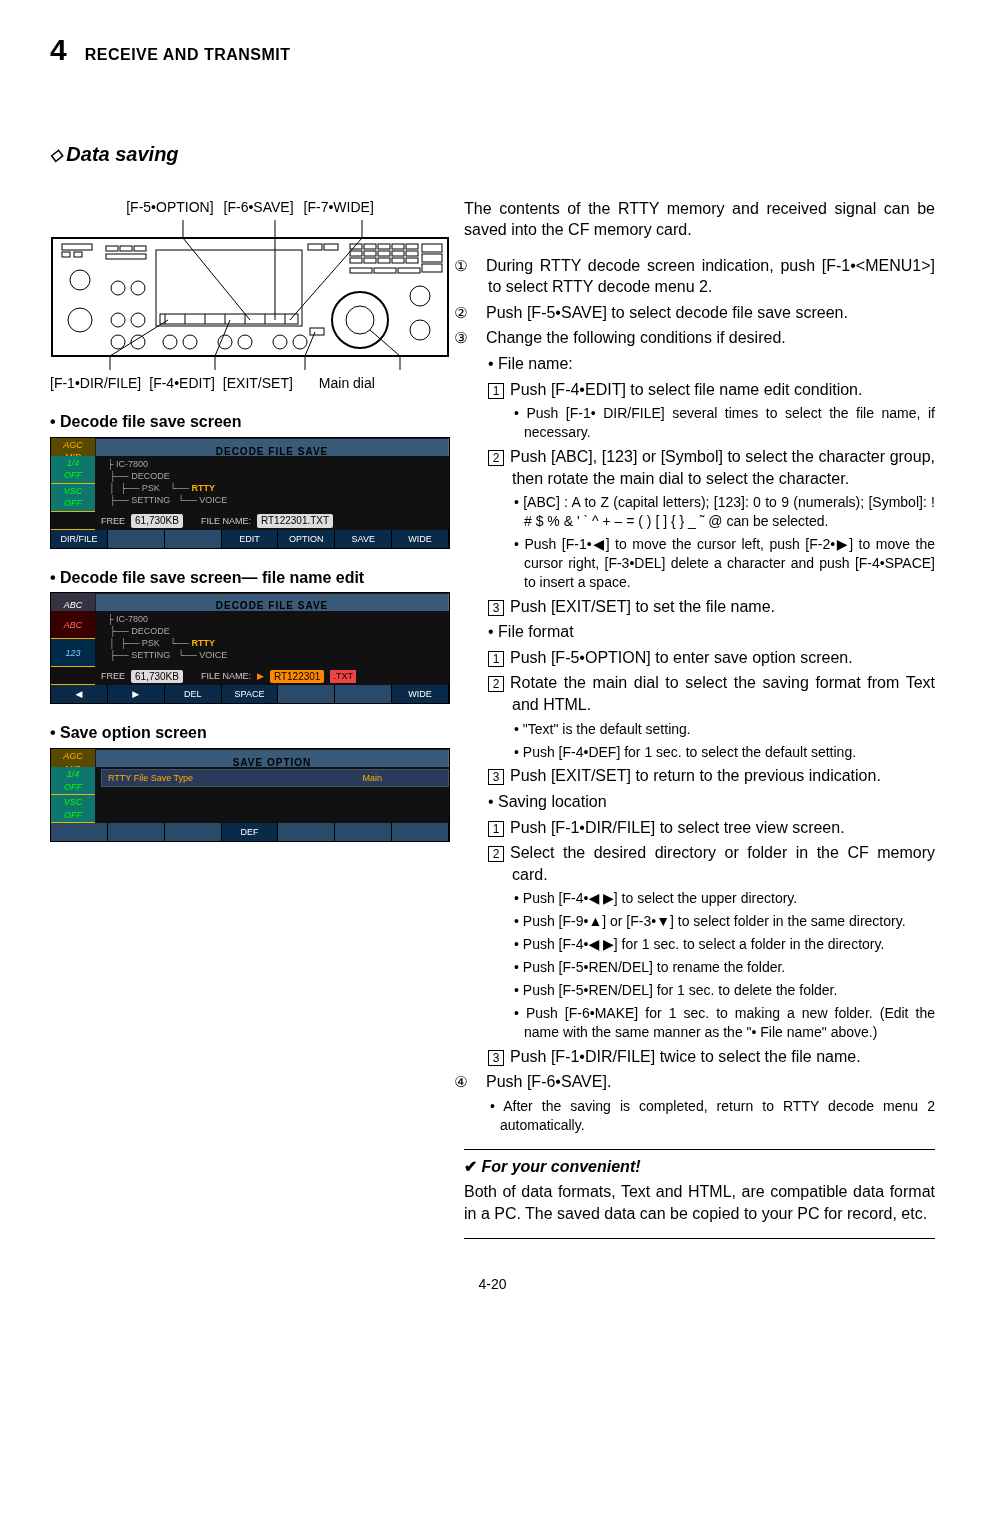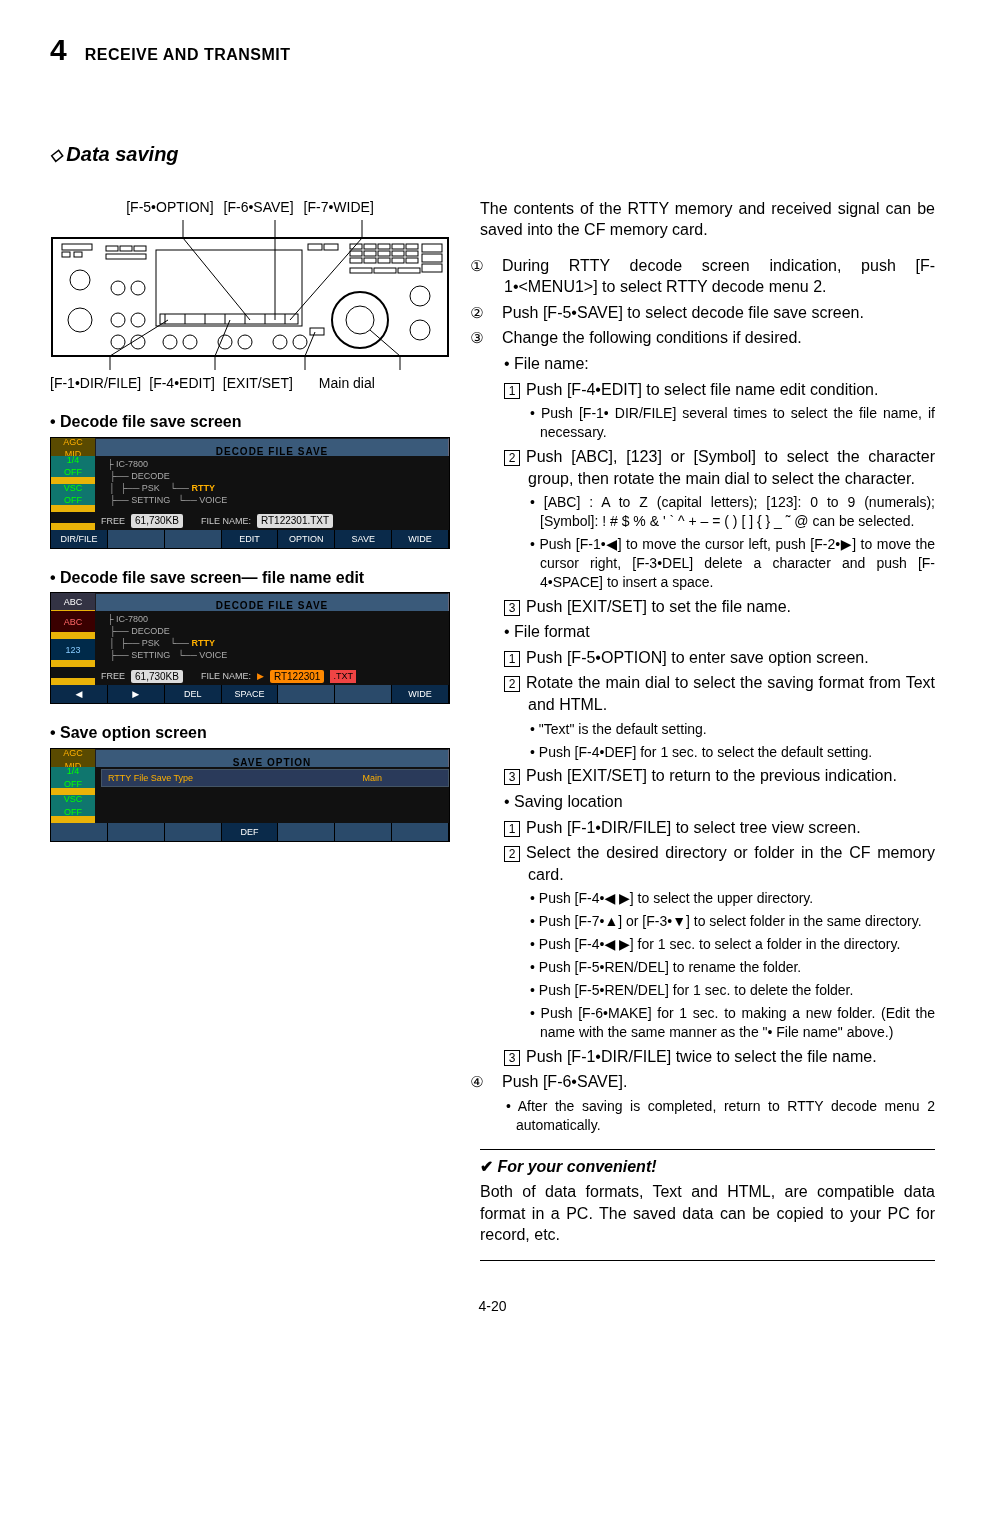--- a/index.html
+++ b/index.html
@@ -10,33 +10,33 @@
     padding: 30px 50px 40px 50px;
     color: #000;
     font-size: 16px;
     line-height: 1.35;
   }
   .page-head { display: flex; align-items: baseline; margin-bottom: 70px; }
   .page-num { font-size: 30px; font-weight: bold; margin-right: 18px; }
   .page-head-title { font-size: 16px; font-weight: bold; letter-spacing: 0.5px; }
   .section-title { font-size: 20px; font-weight: bold; margin-bottom: 30px; font-style: italic; }
   .diamond { font-size: 16px; margin-right: 4px; vertical-align: 1px; }
-  .cols { display: flex; gap: 30px; justify-content: flex-end; }
+  .cols { display: flex; gap: 14px; justify-content: flex-end; }
   .col-left { width: 400px; flex-shrink: 0; }
   .col-right { flex: 1; }
 
   .radio-labels-top { display:flex; justify-content:center; gap:10px; font-size:14px; margin-bottom:4px;}
   .radio-svg { display:block; }
   .radio-labels-bot { display:flex; justify-content:flex-start; gap:8px; font-size:14px; margin-top:4px; margin-bottom:18px;}
 
   .subhead { font-weight: bold; margin: 10px 0 4px 0; }
 
   .screenshot { width: 400px; border:1px solid #000; background:#000; margin-bottom:18px;}
   .scr-row { display:flex; height:18px; }
-  .scr-side { width:44px; background:#000; color:#fff; font-size:9px; display:flex; align-items:center; justify-content:center; border-bottom:7px solid #eab308;}
+  .scr-side { width:44px; background:#000; color:#fff; font-size:9px; display:flex; align-items:center; justify-content:center; border-bottom:1px solid #eab308;font-style:italic;}
   .scr-side.y { background:#5a4a00; color:#ffb000;}
   .scr-side.g { background:#0f766e; color:#0f0;}
   .scr-side.r { background:#3a0000; color:#f66;}
   .scr-side.b { background:#002a4a; color:#8cf;}
   .scr-body { flex:1; background:#111; color:#ccc; font-size:9px; display:flex; align-items:center; padding-left:6px; position:relative;}
   .scr-title { flex:1; background:#3a5a7a; color:#000; border:1px inset #667; font-size:10px; font-weight:bold; display:flex; align-items:center; justify-content:center; letter-spacing:1px;}
   .scr-foot { display:flex; height:18px; background:#2a4a6a;}
   .scr-fcell { flex:1; color:#fff; font-size:9px; display:flex; align-items:center; justify-content:center; border-right:1px solid #000;}
   .scr-fcell.dark { background:#0a2a4a; }
   .pill { background:#ddd; color:#000; padding:0 4px; border-radius:2px; font-size:10px;}
@@ -319,21 +319,21 @@
     <p class="boxstep"><span class="boxnum">1</span><span>Push [F-5•OPTION] to enter save option screen.</span></p>
     <p class="boxstep"><span class="boxnum">2</span><span>Rotate the main dial to select the saving format from Text and HTML.</span></p>
     <p class="bullet2">• "Text" is the default setting.</p>
     <p class="bullet2">• Push [F-4•DEF] for 1 sec. to select the default setting.</p>
     <p class="boxstep"><span class="boxnum">3</span><span>Push [EXIT/SET] to return to the previous indication.</span></p>
 
     <p class="sub"><span class="bold">• Saving location</span></p>
     <p class="boxstep"><span class="boxnum">1</span><span>Push [F-1•DIR/FILE] to select tree view screen.</span></p>
     <p class="boxstep"><span class="boxnum">2</span><span>Select the desired directory or folder in the CF memory card.</span></p>
     <p class="bullet2">• Push [F-4•◀ ▶] to select the upper directory.</p>
-    <p class="bullet2">• Push [F-7•▲] or [F-3•▼] to select folder in the same directory.</p>
+    <p class="bullet2">• Push [F-9•▲] or [F-3•▼] to select folder in the same directory.</p>
     <p class="bullet2">• Push [F-4•◀ ▶] for 1 sec. to select a folder in the directory.</p>
     <p class="bullet2">• Push [F-5•REN/DEL] to rename the folder.</p>
     <p class="bullet2">• Push [F-5•REN/DEL] for 1 sec. to delete the folder.</p>
     <p class="bullet2">• Push [F-6•MAKE] for 1 sec. to making a new folder. (Edit the name with the same manner as the "• File name" above.)</p>
     <p class="boxstep"><span class="boxnum">3</span><span>Push [F-1•DIR/FILE] twice to select the file name.</span></p>
 
     <p class="step"><span class="circ">④</span><span>Push [F-6•SAVE].</span></p>
     <p class="bullet3">• After the saving is completed, return to RTTY decode menu 2 automatically.</p>
 
     <hr class="thin">

